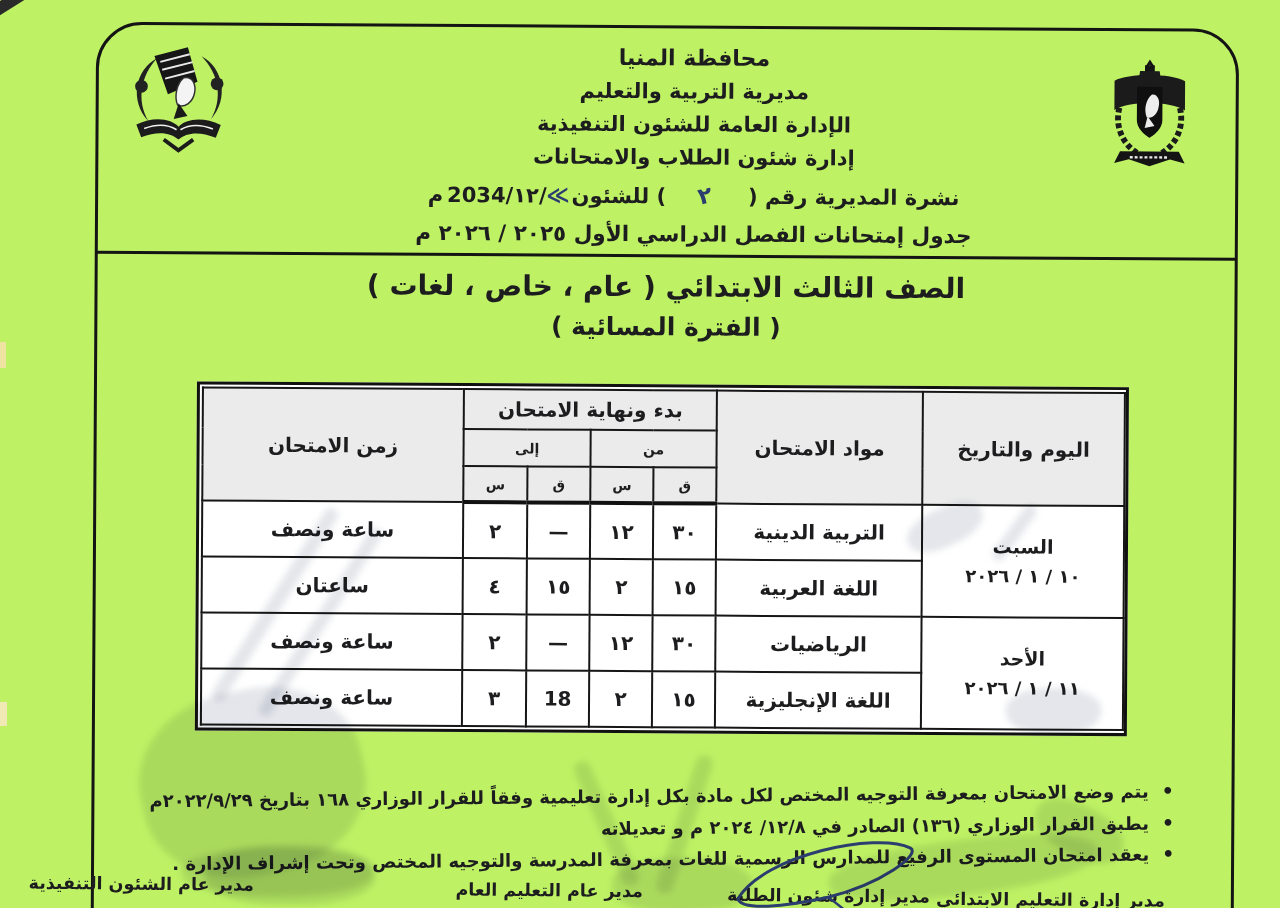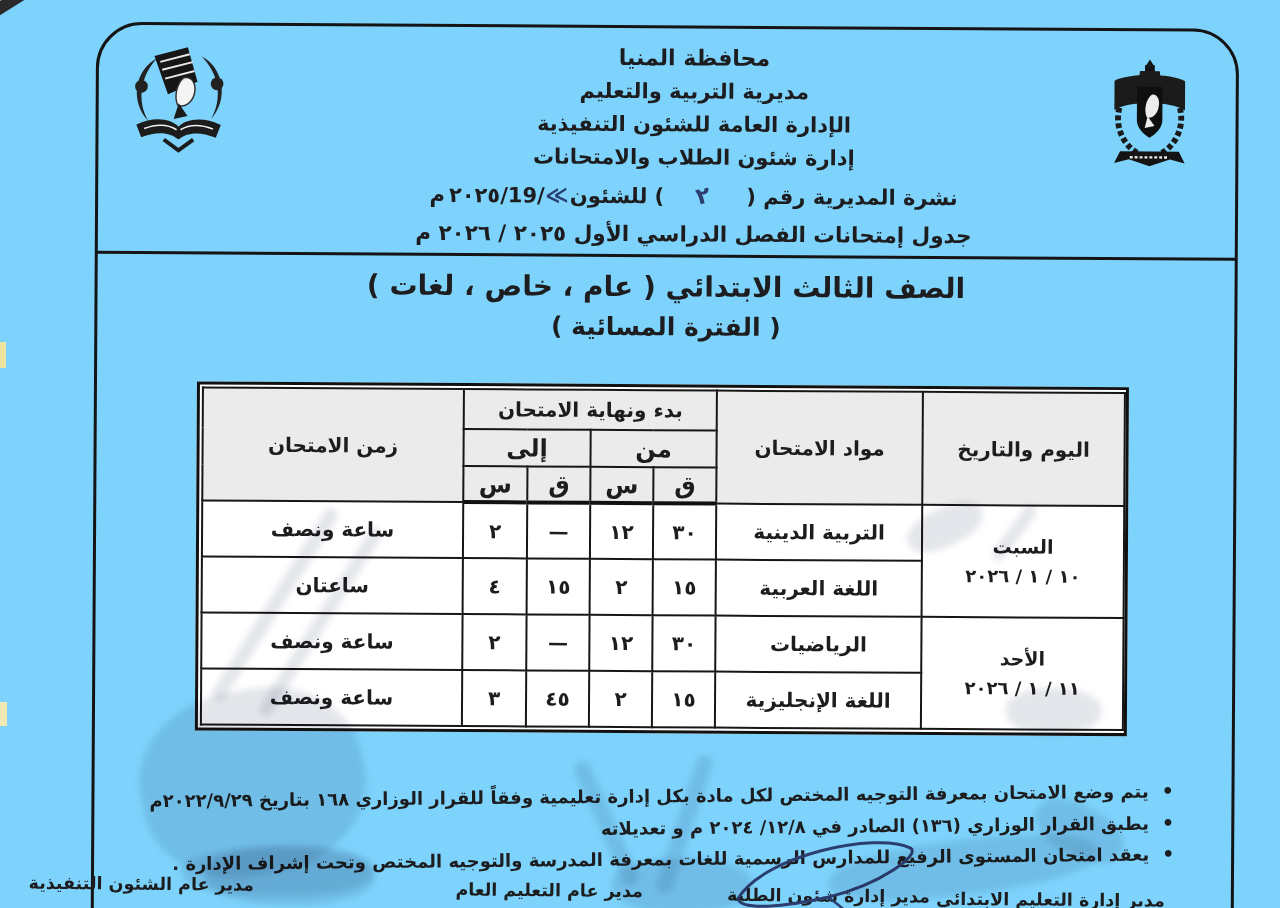--- a/index.html
+++ b/index.html
@@ -1,16 +1,16 @@
 <!DOCTYPE html>
 <html lang="ar"><head>
 <meta charset="utf-8">
 <style>
   html,body{margin:0;padding:0;background:#e8e8e8;}
-  .page{position:relative;width:1280px;height:908px;background:#7dd3fc;overflow:hidden;
+  .page{position:relative;width:1280px;height:908px;background:#bef264;overflow:hidden;
         font-family:"DejaVu Sans",sans-serif;color:#1d1d1f;}
   
   .frame{position:absolute;left:96px;top:22px;width:1137px;height:950px;
          border:3px solid #141414;border-radius:46px;transform:rotate(.35deg);
          transform-origin:30px 30px;z-index:1;}
   .divider{position:absolute;left:-1px;right:-1px;top:226px;height:3px;background:#141414;}
   
   .org{position:absolute;top:13px;left:0;width:100%;text-align:center;direction:rtl;
        padding-left:54px;box-sizing:border-box;font-weight:bold;}
   .org-line{font-size:21px;line-height:33px;letter-spacing:.2px;}
@@ -26,21 +26,21 @@
           font-size:28px;font-weight:bold;}
   .title2{position:absolute;top:284px;left:0;width:100%;text-align:center;direction:rtl;
           font-size:25px;font-weight:bold;}
   
   .table-wrap{position:absolute;left:100px;top:356px;width:932px;border:3px solid #111;
               padding:2px;box-sizing:border-box;background:#fff;}
   table{border-collapse:collapse;width:100%;direction:rtl;table-layout:fixed;}
   th,td{border:2px solid #161616;text-align:center;vertical-align:middle;
         font-weight:bold;padding:0;}
   thead th{background:#ebebeb;font-size:20px;}
-  thead tr.sub th{font-size:24px;}
+  thead tr.sub th{font-size:14px;}
   tr.h1{height:40px;}tr.h2{height:37px;}tr.h3{height:36px;}
   thead tr.h3 th{border-bottom:4px solid #111;}
   tbody tr{height:56px;}
   td.subj{font-size:20px;}
   td.num{font-size:20px;}
   td.dur{font-size:20px;}
   td.day{font-size:19px;line-height:30px;}
   td.day .dname{display:block;}
   td.day .ddate{display:block;font-size:18px;letter-spacing:1px;}
   
@@ -120,21 +120,21 @@
       <path d="M78 44 C88 64 80 90 58 100" fill="none" stroke="#1b1b1b" stroke-width="6" stroke-dasharray="5 3"></path>
       <path d="M20 96 L80 96 L86 108 L71 104 L50 111 L29 104 L14 108 Z" fill="#141414"></path>
       <path d="M30 102 L70 102" stroke="#e9e9e9" stroke-width="2.4" stroke-dasharray="3 2"></path>
     </svg>
 
     <div class="org">
       <div class="org-line first">محافظة المنيا</div>
       <div class="org-line">مديرية التربية والتعليم</div>
       <div class="org-line">الإدارة العامة للشئون التنفيذية</div>
       <div class="org-line">إدارة شئون الطلاب والامتحانات</div>
-      <div class="bulletin"><span>نشرة المديرية رقم (</span><span class="hand hand-num">٢</span><span>) للشئون</span><bdi dir="ltr" class="date-cluster"><span>٢٠٢٥/19/</span><span class="hand hand-mark">≪</span></bdi><span>م</span></div>
+      <div class="bulletin"><span>نشرة المديرية رقم (</span><span class="hand hand-num">٢</span><span>) للشئون</span><bdi dir="ltr" class="date-cluster"><span>2034/١٢/</span><span class="hand hand-mark">≪</span></bdi><span>م</span></div>
       <div class="schedule">جدول إمتحانات الفصل الدراسي الأول ٢٠٢٥ / ٢٠٢٦ م</div>
     </div>
 
     <div class="divider"></div>
 
     <div class="title1">الصف الثالث الابتدائي ( عام ، خاص ، لغات )</div>
     <div class="title2">( الفترة المسائية )</div>
 
     <div class="table-wrap">
       <table>
@@ -195,21 +195,21 @@
             <td class="num">٣٠</td>
             <td class="num">١٢</td>
             <td class="num">—</td>
             <td class="num">٢</td>
             <td class="dur">ساعة ونصف</td>
           </tr>
           <tr>
             <td class="subj">اللغة الإنجليزية</td>
             <td class="num">١٥</td>
             <td class="num">٢</td>
-            <td class="num">٤٥</td>
+            <td class="num">18</td>
             <td class="num">٣</td>
             <td class="dur">ساعة ونصف</td>
           </tr>
         </tbody>
       </table>
     </div>
 
     <div class="notes">
       <div class="note"><span class="dot">•</span><span>يتم وضع الامتحان بمعرفة التوجيه المختص لكل مادة بكل إدارة تعليمية وفقاً للقرار الوزاري ١٦٨ بتاريخ ٢٠٢٢/٩/٢٩م</span></div>
       <div class="note"><span class="dot">•</span><span>يطبق القرار الوزاري (١٣٦) الصادر في ١٢/٨/ ٢٠٢٤ م و تعديلاته</span></div>

